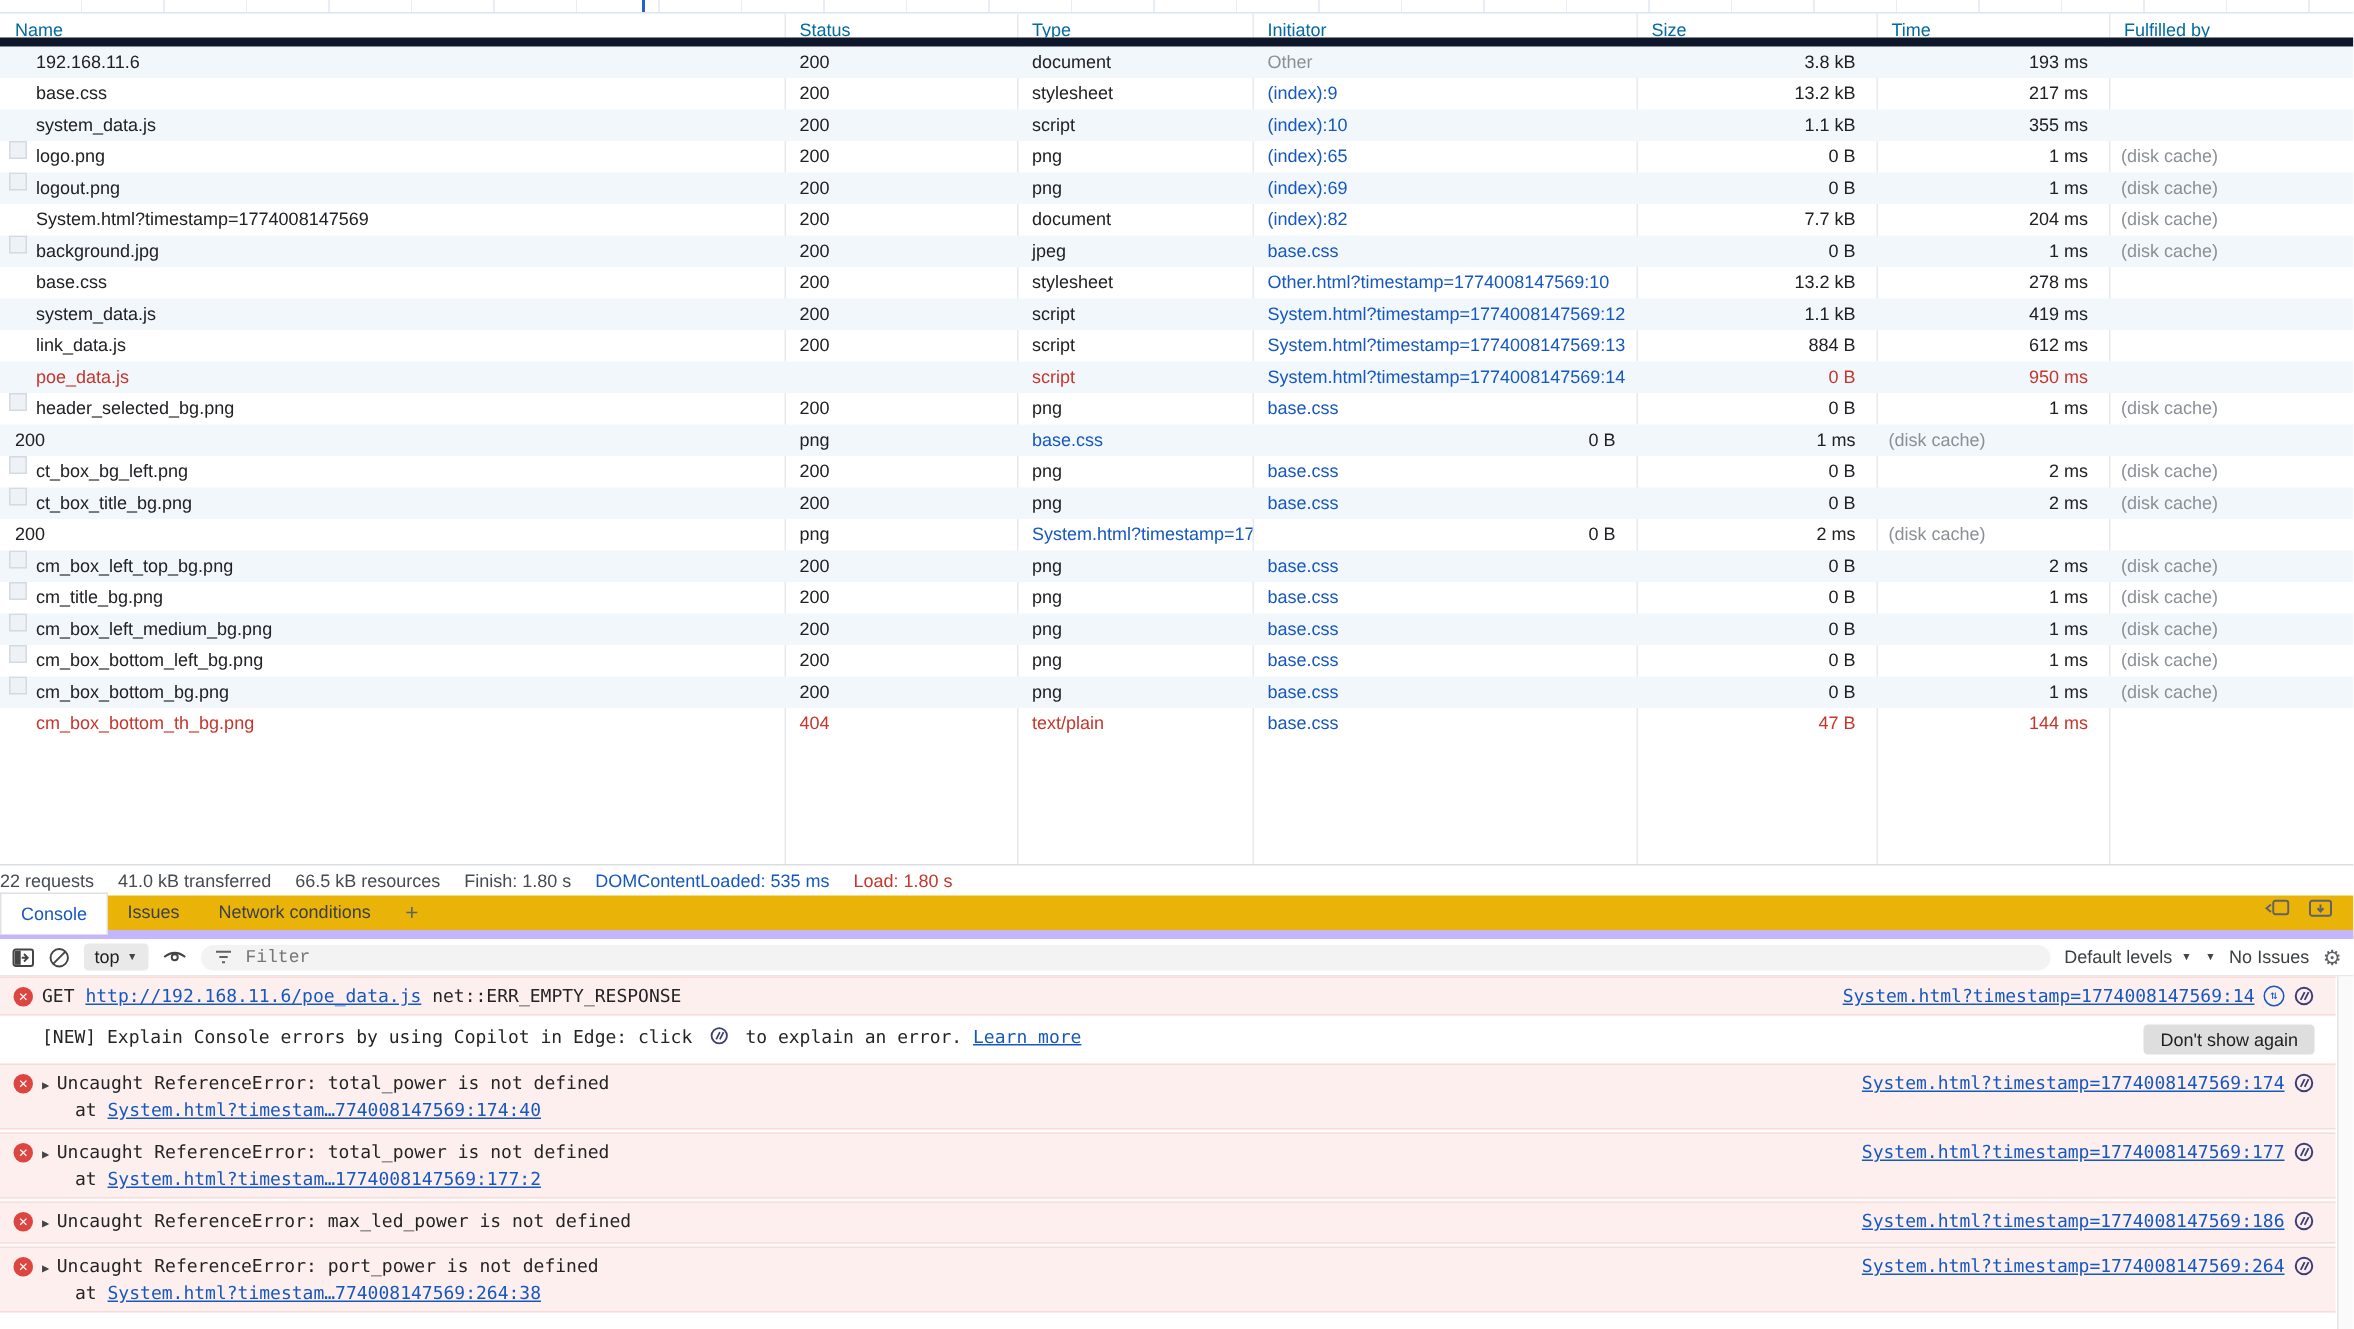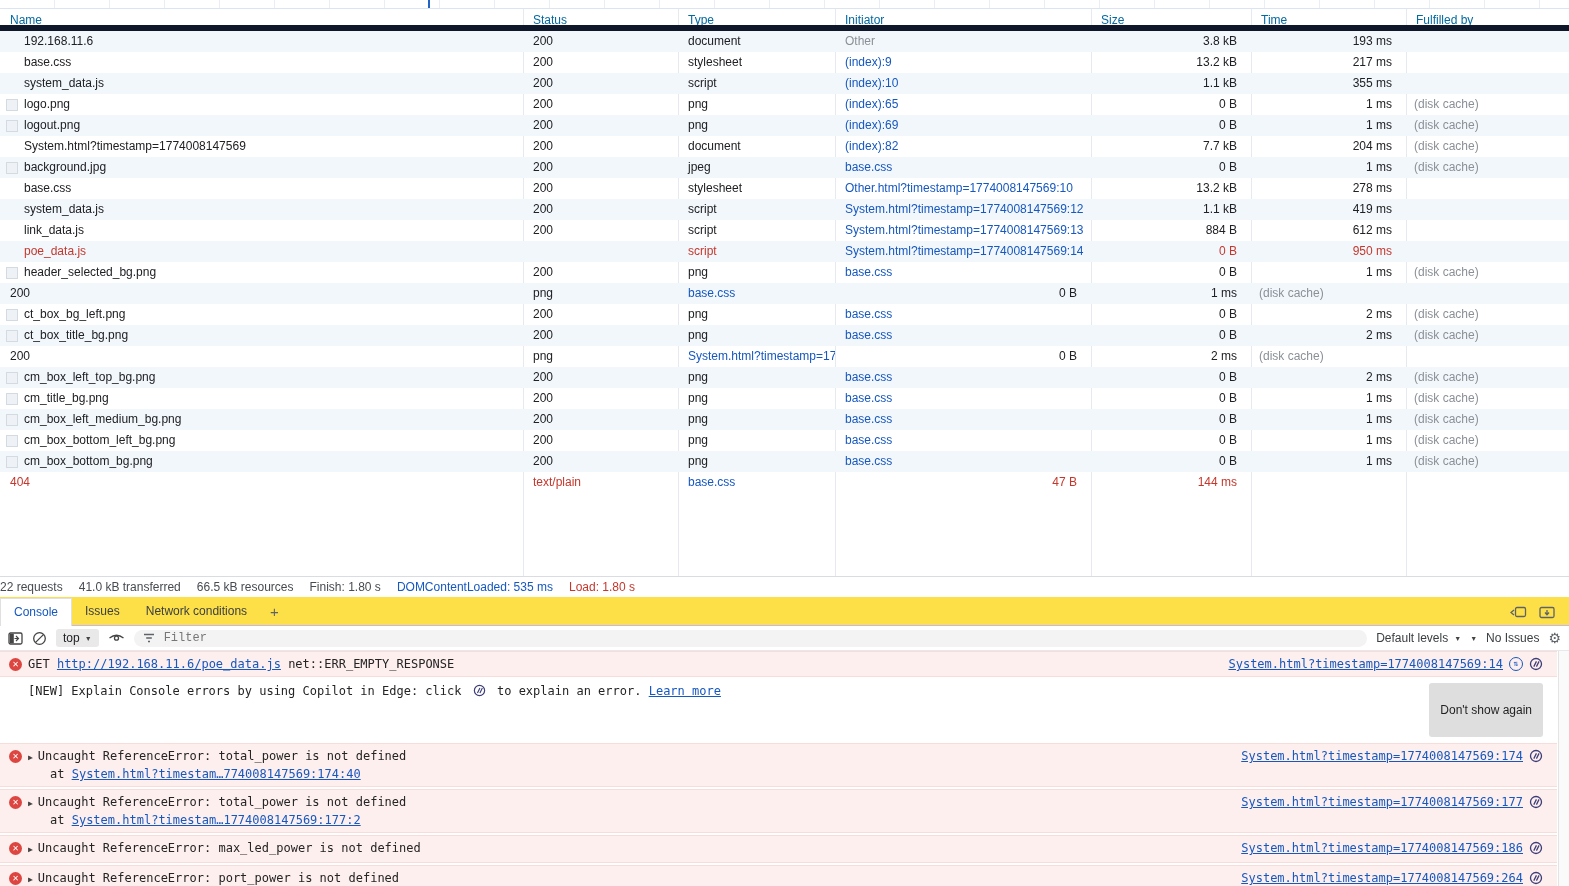--- a/index.html
+++ b/index.html
@@ -14,38 +14,38 @@
 
   
   .ntable{position:relative;height:567px;overflow:hidden}
   .vsep{position:absolute;top:0;bottom:0;width:1px;background:#e6eaef}
   .grid{display:grid;grid-template-columns:523px 155px 157px 256px 160px 155px 1fr}
   .nheader{height:22px;line-height:22px;border-bottom:6px solid #0f172a;color:#0369a1;position:relative;z-index:2}
   .hcell{padding-left:10px;white-space:nowrap;overflow:hidden}
   .nrow{height:21px;line-height:21px;position:relative;z-index:1}
   .nrow.odd{background:#f2f7fc}
   .cell{padding-left:10px;white-space:nowrap;overflow:hidden}
-  .c-name{padding-left:6px;display:flex;align-items:center;gap:6px}
+  .c-name{padding-left:6px;display:flex;gap:6px}
   .fico{width:12px;height:12px;flex:0 0 12px}
   .fico.img{background:#eef1f5;border:1px solid #d4dae2}
   .c-size,.c-time{text-align:right;padding-right:14px;padding-left:0}
   .c-ful{color:#8b9097;padding-left:8px}
   .lnk{color:#1658c0;cursor:pointer}
   .gray{color:#8b9097}
   .nrow.err .cell,.nrow.err .c-name{color:#c5372c}
   .nrow.err .lnk{color:#1658c0}
 
   
   .summary{height:21px;border-top:1px solid #d9dce0;display:flex;align-items:center;gap:16px;
     color:#474b50;white-space:nowrap}
   .summary .dcl{color:#1658c0}
   .summary .load{color:#c5372c}
 
   
-  .tabbar{height:29px;border-bottom:1px solid #c4b5fd;display:flex;align-items:flex-end;background:#fde047}
+  .tabbar{height:29px;border-bottom:6px solid #c4b5fd;display:flex;align-items:center;background:#eab308}
   .tab{padding:0 13px;line-height:26px;height:27px;color:#3c4043;cursor:pointer}
   .tab.active{color:#1658c0;background:#fff;border:1px solid #e0e0e0;border-bottom:none;margin-bottom:-1px;height:28px}
   .tab-plus{color:#5f6368;font-size:15px;padding:0 10px;line-height:26px;cursor:pointer}
   .tabbar-right{margin-left:auto;display:flex;align-items:center;gap:12px;padding:0 14px 6px 0}
   .tabbar-right svg{display:block}
 
   .toolbar{height:25px;border-bottom:1px solid #e6e8ea;display:flex;align-items:center;gap:9px;padding:0 8px}
   .tbico{display:flex;align-items:center;cursor:pointer}
   .ctx-pill{background:#e9e9e9;border-radius:3px;padding:2px 7px;display:flex;align-items:center;gap:5px;cursor:pointer}
   .caret{font-size:7px;color:#444;line-height:1}
@@ -68,21 +68,21 @@
   .mbody{flex:1;min-width:0}
   .tri{font-size:8px;color:#444;margin-right:5px}
   .l2{padding-left:22px}
   .clink{color:#1658c0;text-decoration:underline;cursor:pointer}
   .src{margin-left:auto;display:flex;align-items:center;gap:6px;white-space:nowrap;padding-left:10px}
   .reqico{width:14px;height:14px;border:1px solid #1658c0;border-radius:50%;color:#1658c0;font-size:8px;
      line-height:12px;text-align:center;cursor:pointer}
   .copilot{cursor:pointer;display:flex}
   .msg.banner{background:#fff;padding-left:28px}
   .banner-inline-ico{display:inline-flex;vertical-align:-2px;margin:0 4px}
-  .dsa-btn{background:#dedede;border:none;border-radius:3px;padding:20px 11px;font-size:12px;color:#1f1f1f;
+  .dsa-btn{background:#dedede;border:none;border-radius:3px;padding:3px 11px;font-size:12px;color:#1f1f1f;
      font-family:"Liberation Sans",sans-serif;cursor:pointer;margin-left:auto;white-space:nowrap}
 </style>
 </head>
 <body>
 
 <div>
   <div class="overview">
     <div class="ov-marker" style="left:428px"></div>
   </div>
 
@@ -343,20 +343,24 @@
             <span>cm_box_bottom_bg.png</span>
           </div>
         <div class="cell">200</div>
         <div class="cell">png</div>
         <div class="cell"><span class="lnk">base.css</span></div>
         <div class="cell c-size">0 B</div>
         <div class="cell c-time">1 ms</div>
         <div class="cell c-ful">(disk cache)</div>
       </div>
         <div class="grid nrow err">
+        <div class="cell c-name">
+            <span class="fico"></span>
+            <span>cm_box_bottom_th_bg.png</span>
+          </div>
         <div class="cell">404</div>
         <div class="cell">text/plain</div>
         <div class="cell"><span class="lnk">base.css</span></div>
         <div class="cell c-size">47 B</div>
         <div class="cell c-time">144 ms</div>
         <div class="cell c-ful"></div>
       </div>
       </div>
 
   </div>

